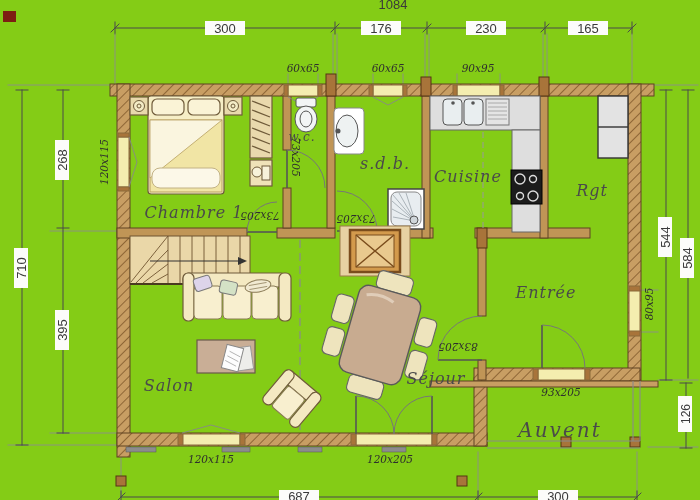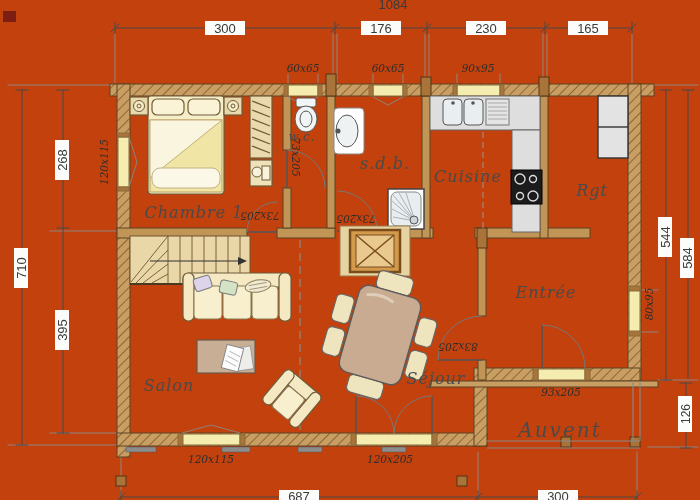--- a/index.html
+++ b/index.html
@@ -1,16 +1,16 @@
 <!DOCTYPE html>
 <html><head>
 <meta charset="utf-8">
 <style>
   html,body{margin:0;padding:0;background:#ffffff;}
-  .canvas{position:relative;width:700px;height:500px;background:#c2410c;overflow:hidden;
+  .canvas{position:relative;width:700px;height:500px;background:#84cc16;overflow:hidden;
           font-family:"Liberation Sans",sans-serif;}
   svg{display:block;}
   text{user-select:none;}
   .dim{font-family:"Liberation Sans",sans-serif;font-size:13px;fill:#3a3a3a;}
   .dim-sm{font-family:"Liberation Sans",sans-serif;font-size:12px;fill:#3a3a3a;}
   .olabel{font-family:"DejaVu Serif",serif;font-style:italic;font-size:10.5px;fill:#2e2e2e;}
   .room{font-family:"DejaVu Serif",serif;font-style:italic;font-size:16px;fill:#4a4a4a;letter-spacing:1px;}
   .room-big{font-family:"DejaVu Serif",serif;font-style:italic;font-size:20px;fill:#4a4a4a;letter-spacing:2px;}
   .thin{stroke:#8d8d8d;stroke-width:0.9;}
   .dimline{stroke:#4a4a4a;stroke-width:1;}

